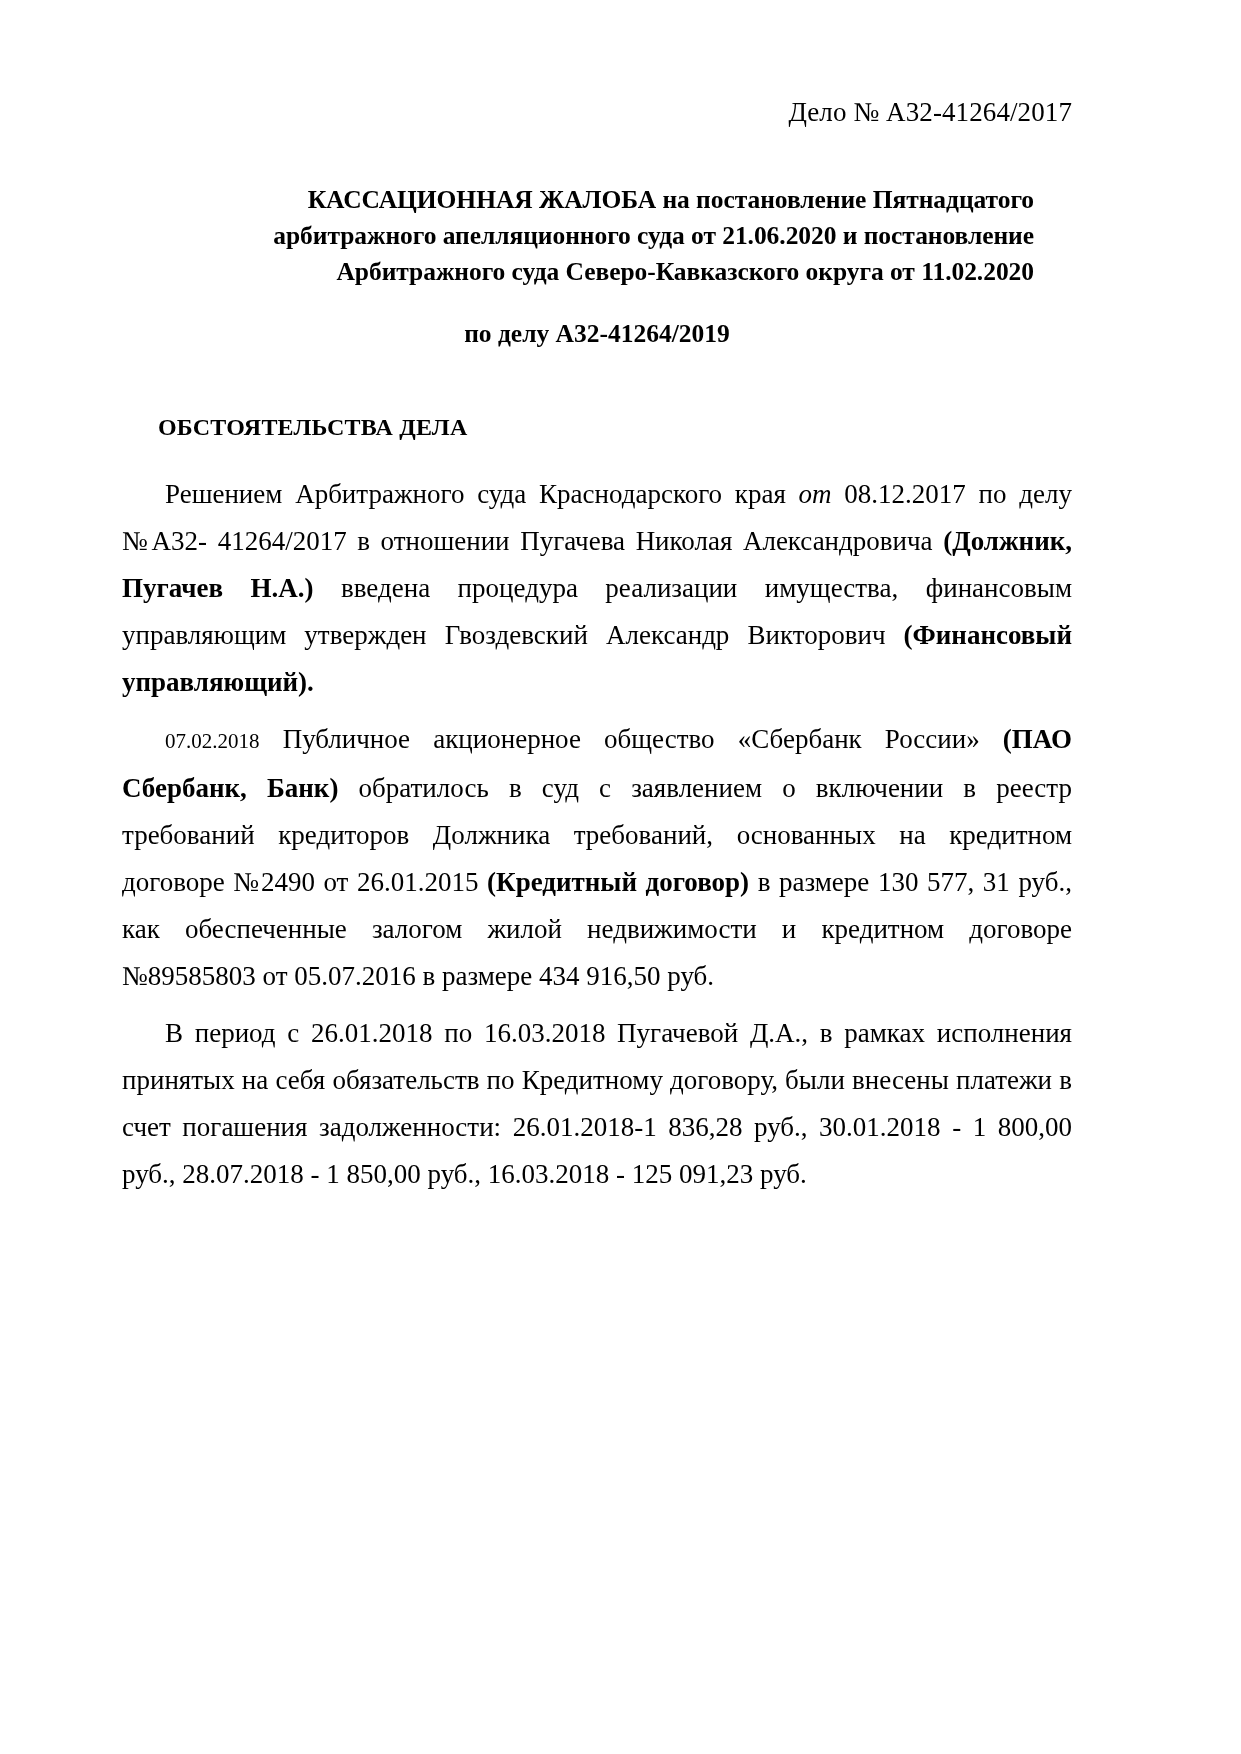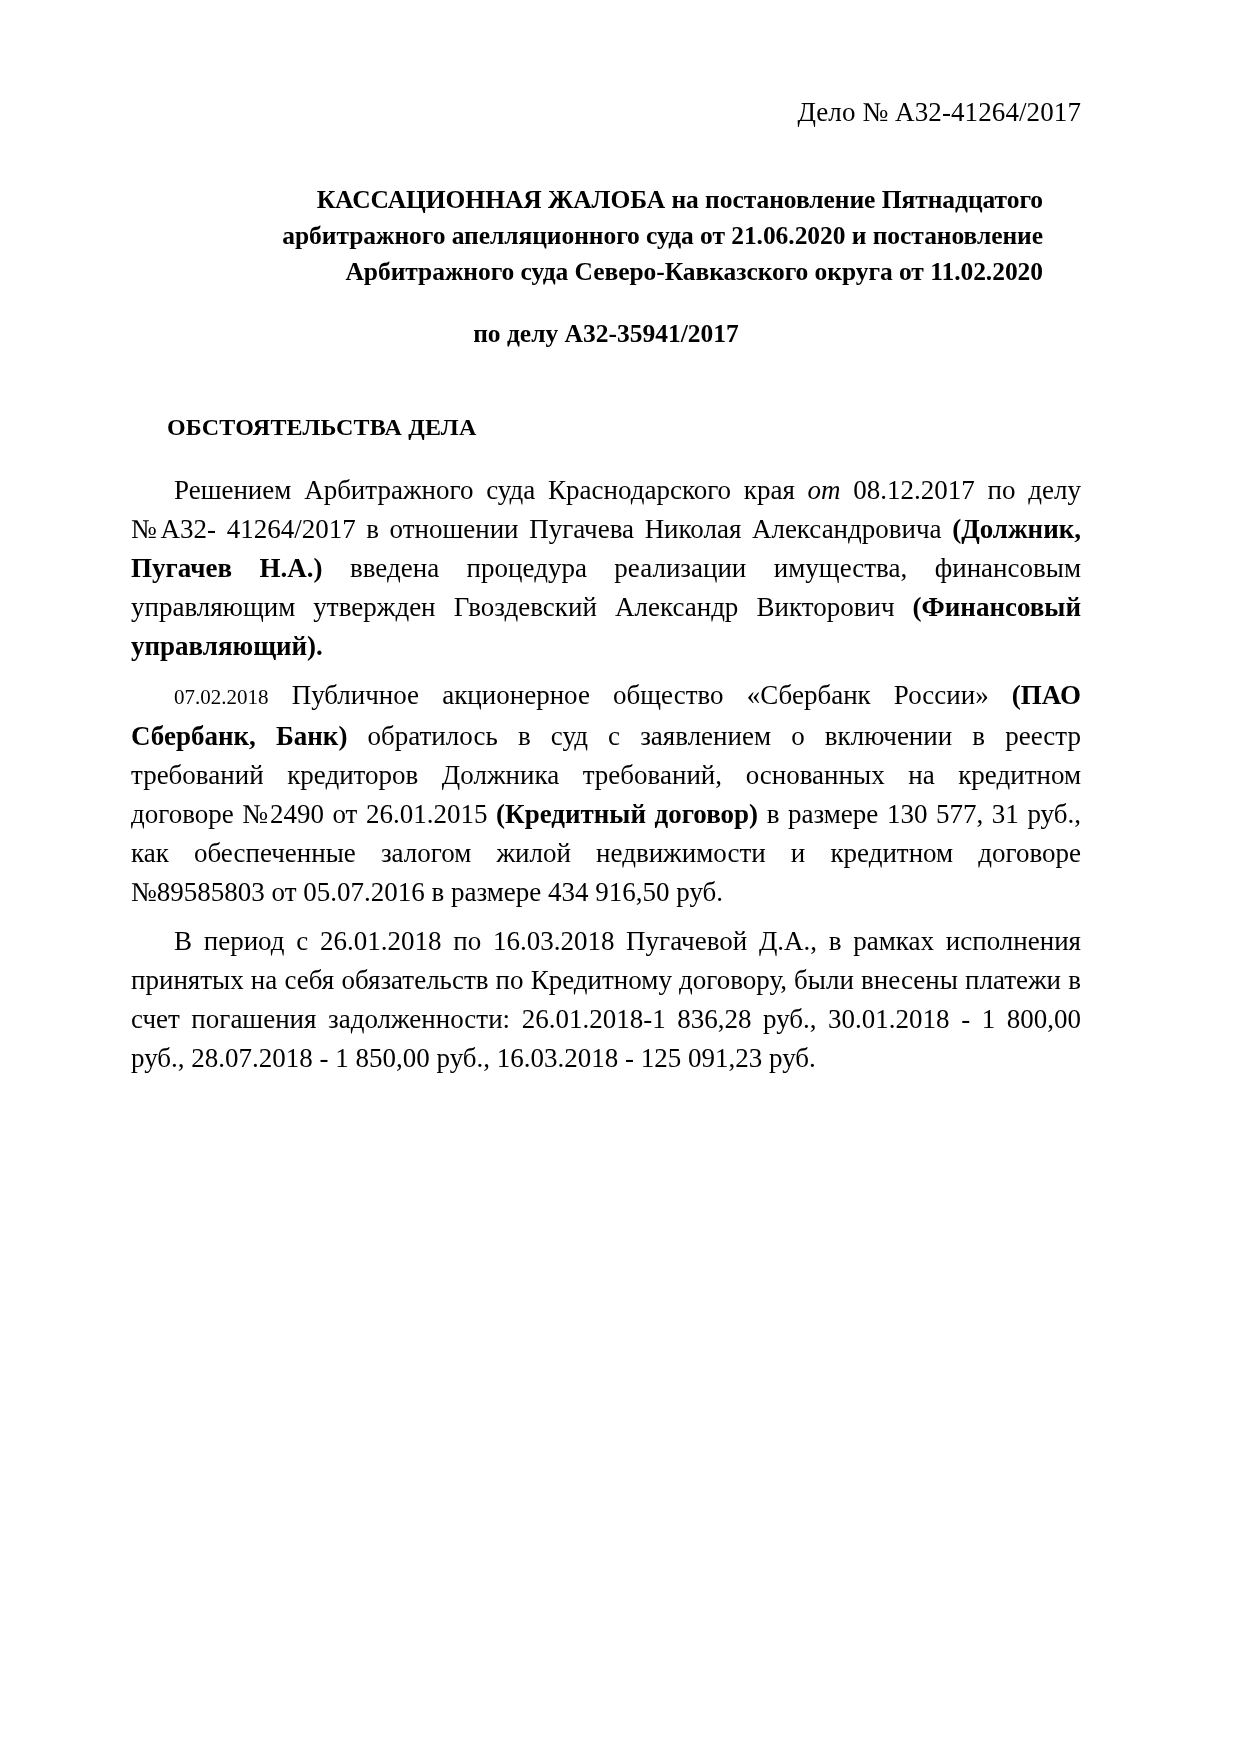--- a/index.html
+++ b/index.html
@@ -18,21 +18,21 @@
   .page {
     position: relative;
     width: 1241px;
     height: 1754px;
     box-sizing: border-box;
     padding: 0;
     overflow: hidden;
   }
   .content {
     position: absolute;
-    left: 131px;
+    left: 122px;
     top: 0;
     width: 950px;
   }
 
   
   .case-header {
     margin-top: 96px;
     text-align: right;
     font-size: 27px;
     line-height: 1.25;
@@ -64,21 +64,21 @@
     margin-left: 36px;
     font-weight: bold;
     font-size: 24px;
     letter-spacing: 0.2px;
   }
 
   
   p.para {
     margin: 0;
     font-size: 27px;
-    line-height: 39px;
+    line-height: 47px;
     text-align: justify;
     text-justify: inter-word;
     text-indent: 43px;
     hyphens: none;
   }
   p.para.gap-lg { margin-top: 30px; }
   p.para.gap-md { margin-top: 10px; }
   p.para.gap-sm { margin-top: 8px; }
 
   .b { font-weight: bold; }
@@ -92,21 +92,21 @@
   <div class="content">
 
     <div class="case-header">Дело № А32-41264/2017</div>
 
     <div class="doc-title">
       <span class="ttl-line">КАССАЦИОННАЯ ЖАЛОБА на постановление Пятнадцатого</span>
       <span class="ttl-line">арбитражного апелляционного суда от 21.06.2020 и постановление</span>
       <span class="ttl-line">Арбитражного суда Северо-Кавказского округа от 11.02.2020</span>
     </div>
 
-    <div class="doc-subtitle">по делу А32-35941/2017</div>
+    <div class="doc-subtitle">по делу А32-41264/2019</div>
 
     <div class="section-heading">ОБСТОЯТЕЛЬСТВА ДЕЛА</div>
 
     <p class="para gap-lg"><span>Решением Арбитражного суда Краснодарского края </span><span class="i">от</span><span> 08.12.2017 по делу №А32- 41264/2017 в отношении Пугачева Николая Александровича </span><span class="b">(Должник, Пугачев Н.А.)</span><span> введена процедура реализации имущества, финансовым управляющим утвержден Гвоздевский Александр Викторович </span><span class="b">(Финансовый управляющий).</span></p>
 
     <p class="para gap-md"><span class="small-date">07.02.2018</span><span> Публичное акционерное общество «Сбербанк России» </span><span class="b">(ПАО Сбербанк, Банк)</span><span> обратилось в суд с заявлением о включении в реестр требований кредиторов Должника требований, основанных на кредитном договоре №2490 от 26.01.2015 </span><span class="b">(Кредитный договор)</span><span> в размере 130 577, 31 руб., как обеспеченные залогом жилой недвижимости и кредитном договоре №89585803 от 05.07.2016 в размере 434 916,50 руб.</span></p>
 
 
     <p class="para gap-md"><span>В период с 26.01.2018 по 16.03.2018 Пугачевой Д.А., в рамках исполнения принятых на себя обязательств по Кредитному договору, были внесены платежи в счет погашения задолженности: 26.01.2018-1 836,28 руб., 30.01.2018 - 1 800,00 руб., 28.07.2018 - 1 850,00 руб., 16.03.2018 - 125 091,23 руб.</span></p>
 

